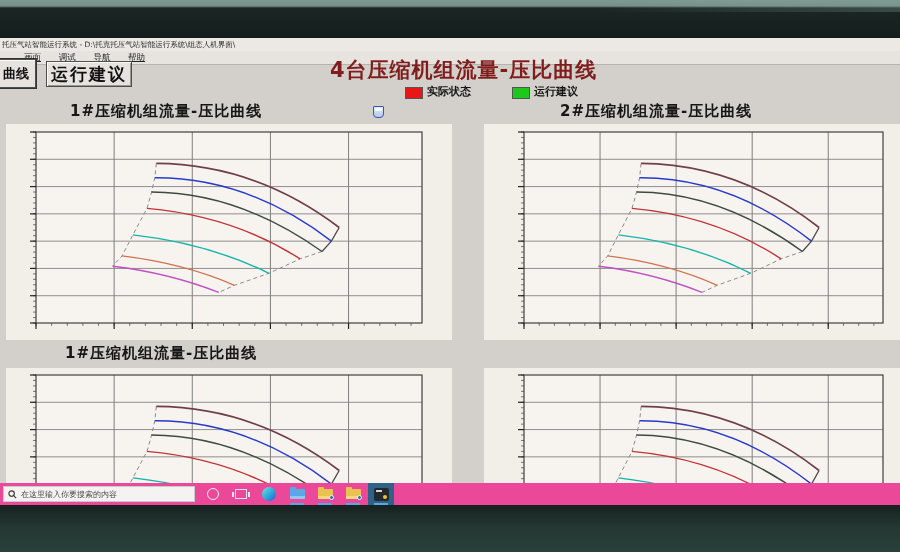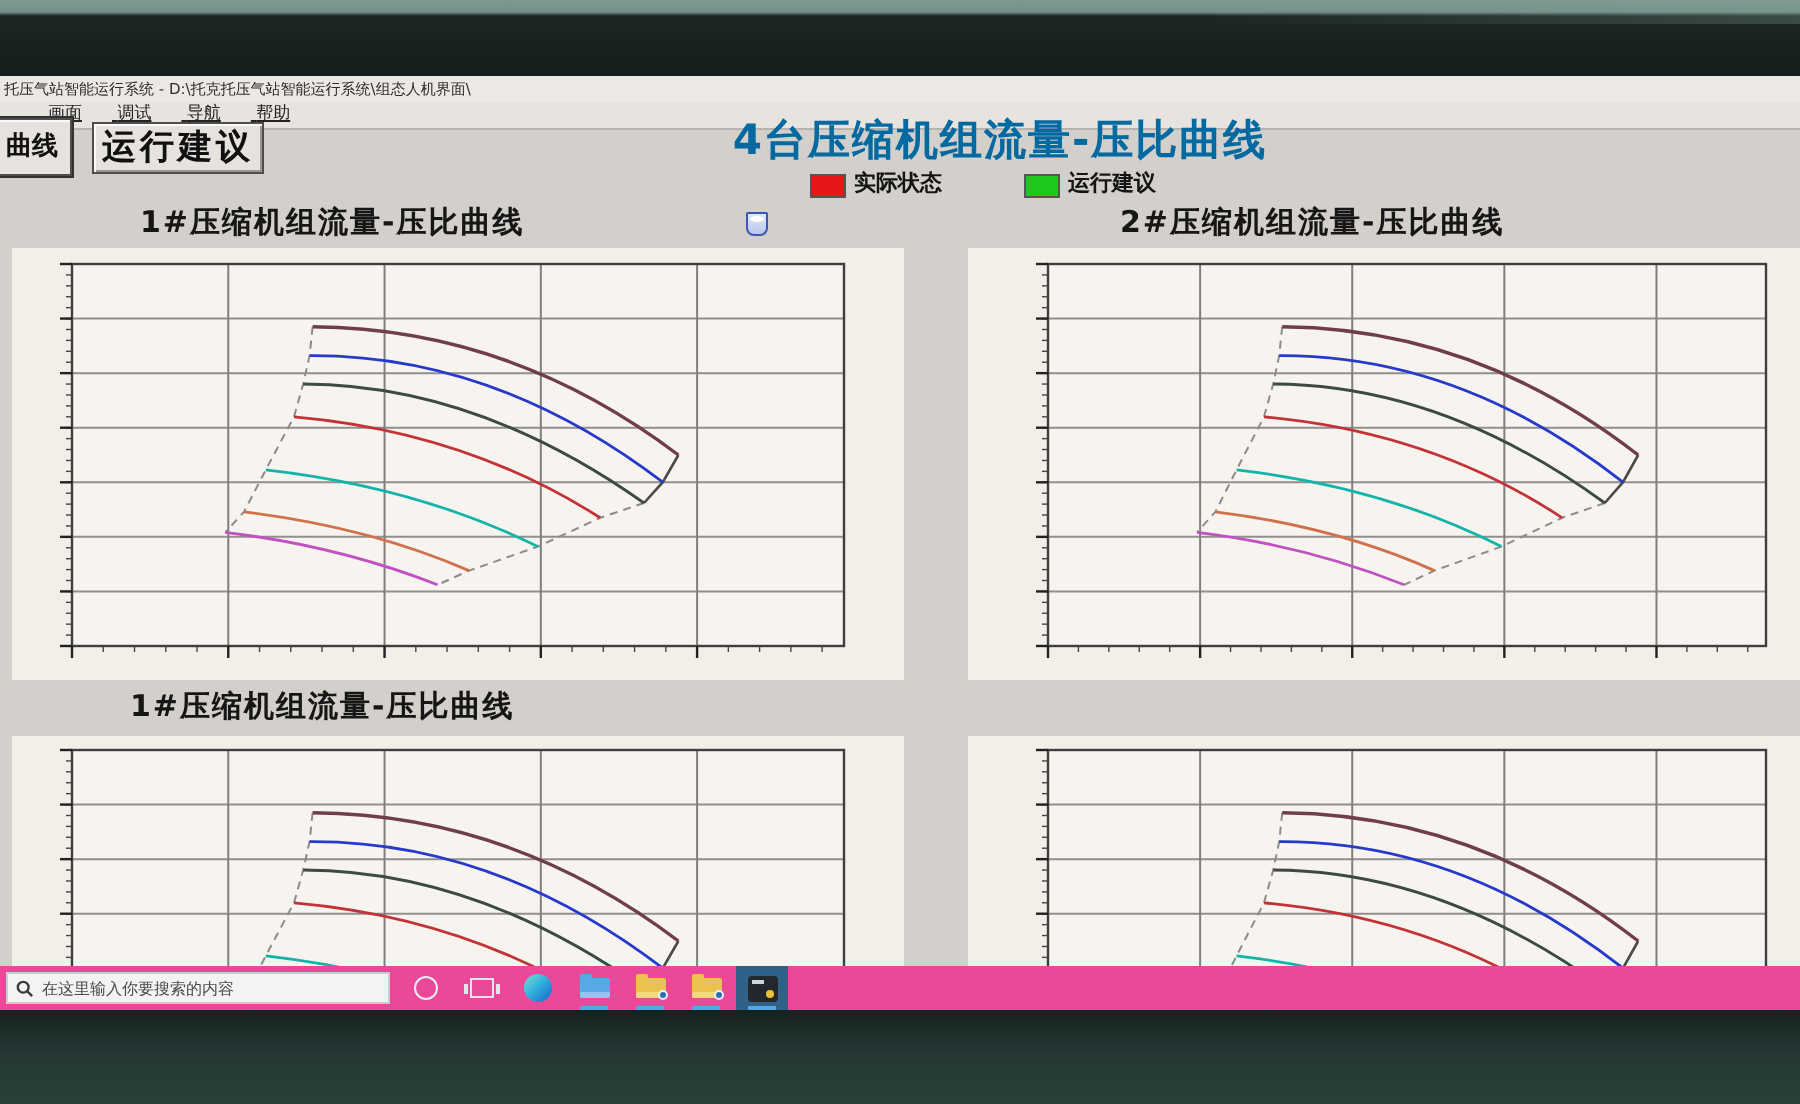--- a/index.html
+++ b/index.html
@@ -24,22 +24,22 @@
   .menubar span{margin-right:15px;}
 
   .btn{position:absolute;background:#e6e3df;border:1px solid #4e4e4e;
     box-shadow:inset 1px 1px 0 #fbfaf8, inset -1px -1px 0 #9a9792;
     font-weight:bold;color:#111;text-align:center;}
   .btn-curve{left:-54px;top:21px;width:90px;height:29px;font-size:13px;line-height:27px;
     text-align:right;padding-right:6px;box-shadow:0 0 0 1px #333, inset 1px 1px 0 #fbfaf8;}
   .btn-advice{left:46px;top:23px;width:86px;height:26px;font-size:17px;line-height:24px;letter-spacing:2px;}
   .btn-speedcolor{left:428px;top:67px;width:147px;height:19px;font-size:12px;line-height:17px;letter-spacing:1px;}
 
-  .main-title{position:absolute;left:330px;top:18px;width:340px;text-align:center;
-    font-size:21px;font-weight:bold;color:#0369a1;letter-spacing:1px;}
+  .main-title{position:absolute;left:330px;top:18px;width:340px;text-align:left;
+    font-size:21px;font-weight:bold;color:#7f1d1d;letter-spacing:1px;}
   .legend-swatch{position:absolute;top:49px;width:18px;height:12px;border:1px solid #555;}
   .legend-label{position:absolute;top:46px;font-size:11px;font-weight:bold;color:#141414;}
 
   .bucket-icon{position:absolute;left:373px;top:68px;width:11px;height:12px;
     background:linear-gradient(180deg,#dfe8f8 0%,#b9c8ea 100%);
     border:1px solid #3a57b8;border-radius:1px 1px 4px 4px;}
   .bucket-icon:before{content:"";position:absolute;left:1px;top:1px;width:7px;height:3px;
     background:#fff;border-radius:50%;}
 
   .card{position:absolute;background:#f2efe9;}

